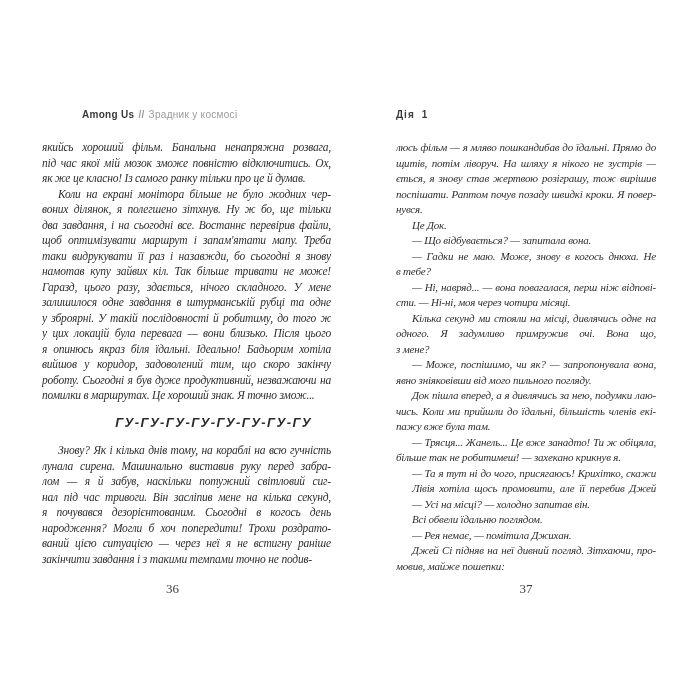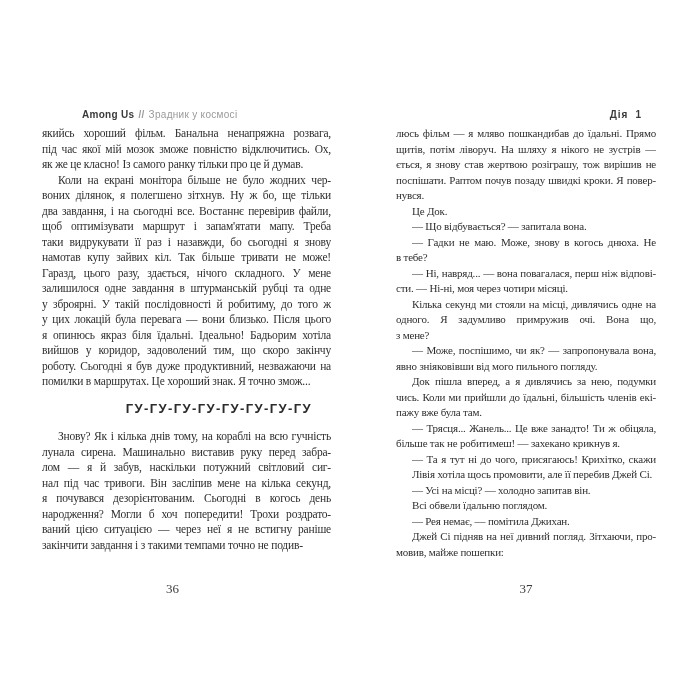--- a/index.html
+++ b/index.html
@@ -2,28 +2,28 @@
 <html><head>
 <meta charset="utf-8">
 <style>
   html,body{margin:0;padding:0;background:#ffffff;}
   .spread{position:relative;width:700px;height:700px;background:#ffffff;overflow:hidden;
           font-family:"Liberation Serif",serif;}
   
   .running-head{position:absolute;top:109px;font-family:"Liberation Sans",sans-serif;
                 font-size:10px;letter-spacing:.3px;white-space:nowrap;}
   .left-head{left:82px;}
-  .right-head{left:382px;width:260px;text-align:right;letter-spacing:1px;}
+  .right-head{left:396px;width:260px;text-align:left;letter-spacing:1px;}
   .rh-bold{font-weight:700;color:#3b3b3b;}
   .rh-sep{color:#9a9a9a;font-weight:700;margin:0 4px;}
   .rh-gray{color:#9a9a9a;}
   .actnum{margin-left:7px;}
   
-  .col{position:absolute;top:126px;color:#2f2f2f;font-size:11.5px;line-height:15.5px;
-       letter-spacing:-0.2px;}
+  .col{position:absolute;top:140px;color:#2f2f2f;font-size:11.5px;line-height:15.5px;
+       letter-spacing:-0.2px;font-style:italic;}
   .left-col{left:42px;width:289px;}
   .right-col{left:396px;width:260px;font-size:11px;}
   .line{text-align:justify;text-align-last:justify;height:15.5px;overflow:hidden;}
   .line.last{text-align-last:left;}
   .line.indent{text-indent:16px;}
   .section-heading{font-family:"Liberation Sans",sans-serif;font-weight:700;
        font-size:13px;line-height:15.5px;letter-spacing:1.4px;color:#2b2b2b;
        text-align:right;margin:11px 0 13px;transform:translateX(-19px);}
   
   .pagenum{position:absolute;top:581px;font-size:13px;color:#3b3b3b;text-align:center;}

